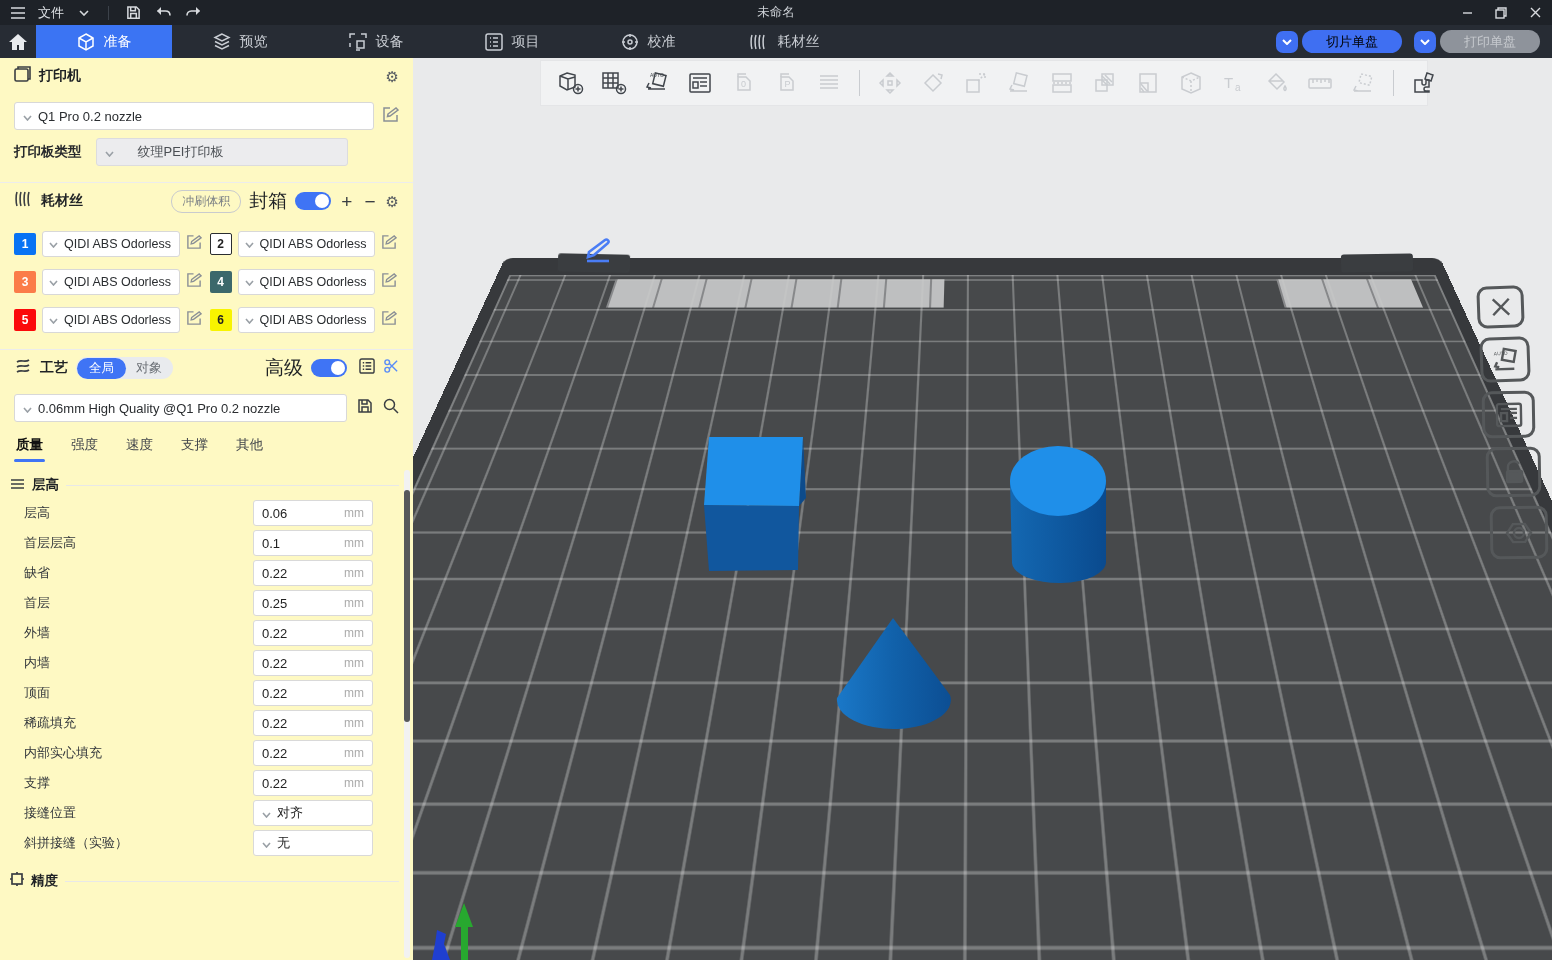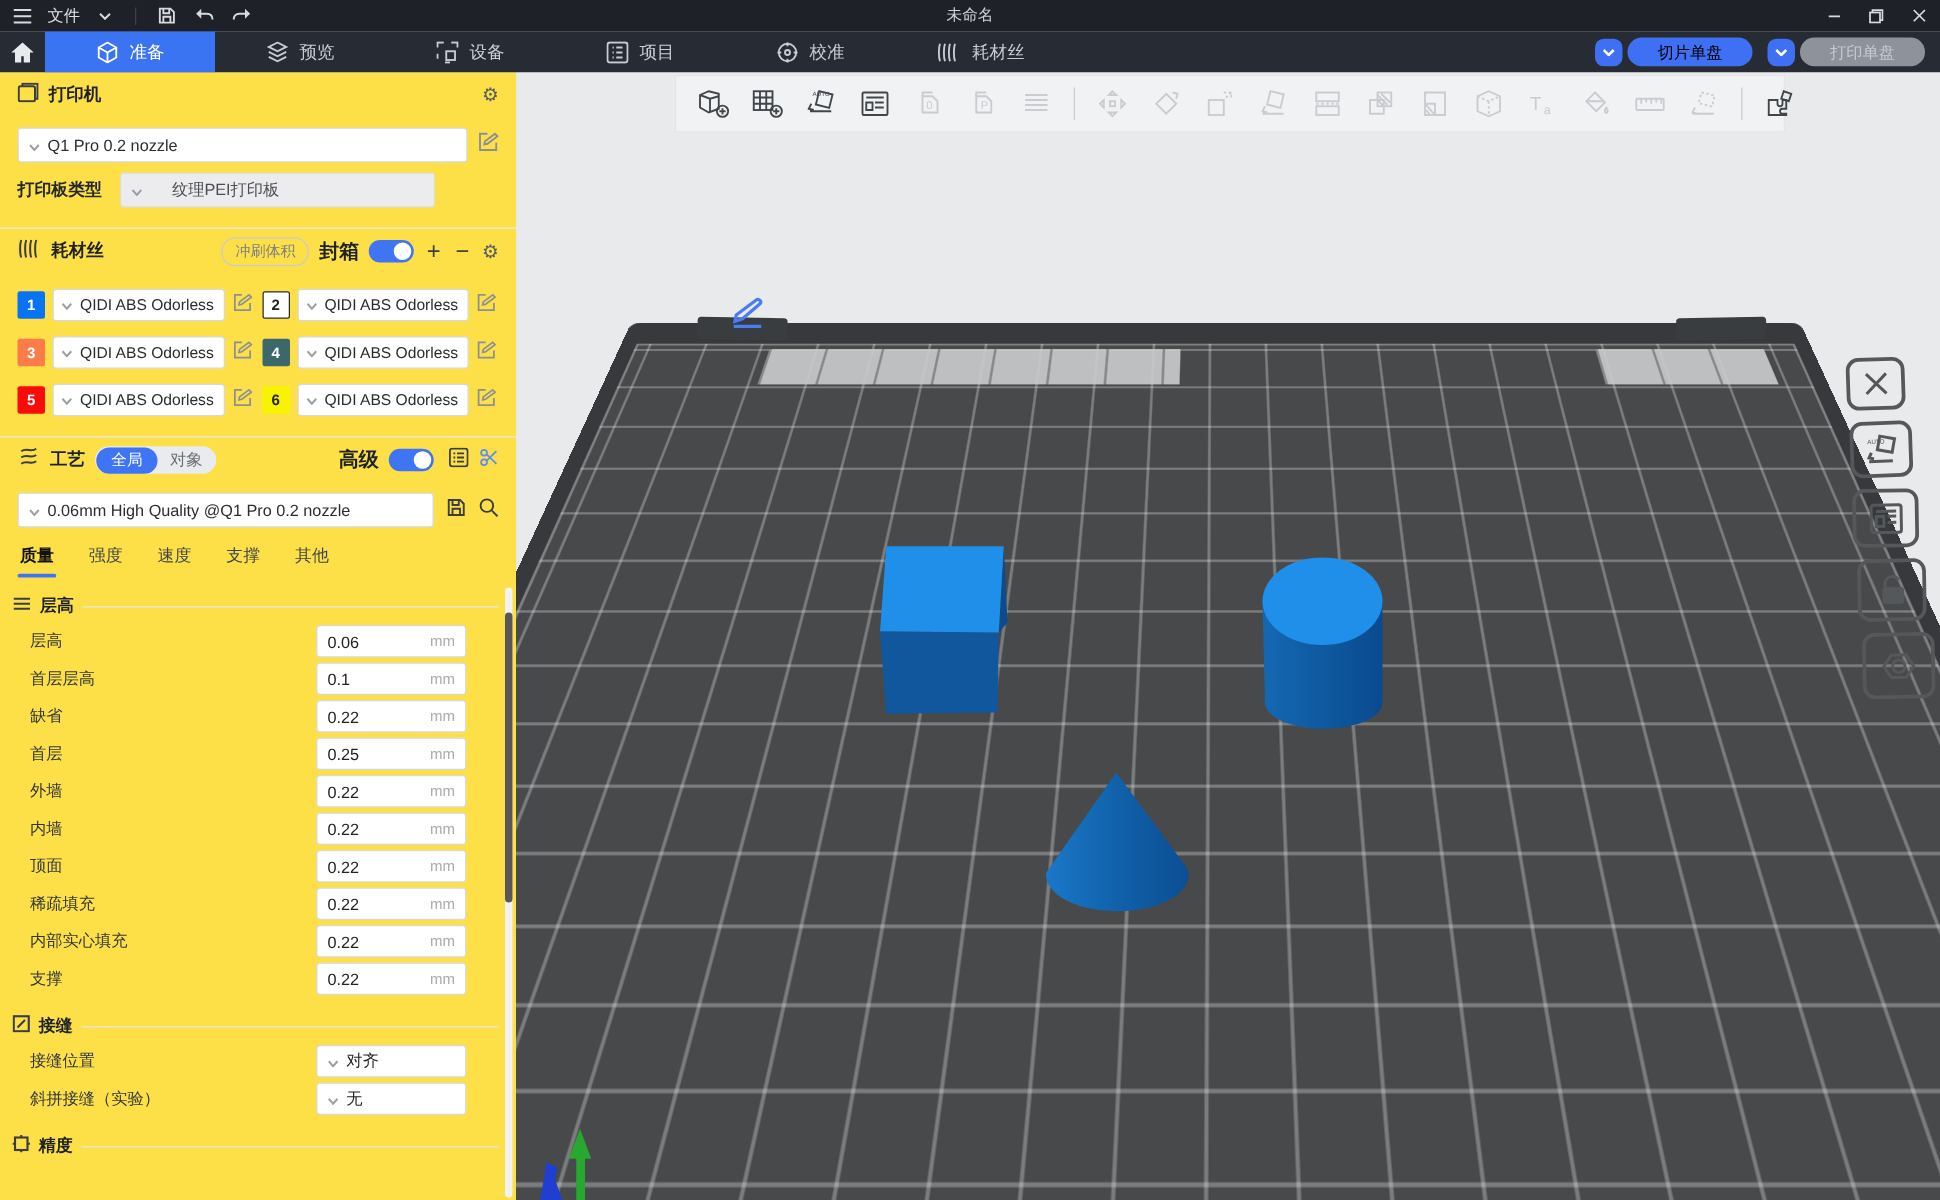--- a/index.html
+++ b/index.html
@@ -26,21 +26,21 @@
   .tb-actions { margin-left:auto; display:flex; align-items:center; gap:12px; padding-right:12px; }
   .act-group { display:flex; align-items:center; gap:4px; }
   .chev-btn { width:22px; height:22px; border-radius:7px; background:#3f6ff2; display:flex; align-items:center; justify-content:center; }
   .chev-btn svg { stroke:#fff; fill:none; stroke-width:2; }
   .pill-btn { height:23px; min-width:100px; border-radius:12px; display:flex; align-items:center; justify-content:center; font-size:13px; padding:0 16px; }
   .pill-blue { background:#3f6ff2; color:#000000; }
   .pill-gray { background:#8e939b; color:#c6c9ce; }
 
   
   .main { display:flex; height:902px; }
-  .sidepanel { width:413px; background:#fde047; position:relative; color:#26282b; flex:none; }
+  .sidepanel { width:413px; background:#fef9c3; position:relative; color:#26282b; flex:none; }
   .viewport { position:relative; flex:1; overflow:hidden; background:#e9eaeb; }
 
   
   .sec-head { display:flex; align-items:center; gap:8px; height:32px; padding:0 14px; margin-top:2px; }
   .sec-head .sh-title { font-size:14px; font-weight:bold; color:#1f2225; }
   .sh-icon svg { stroke:#3a3e43; fill:none; stroke-width:1.6; }
   .sh-spacer { flex:1; }
   .gear { color:#565b61; font-size:15px; line-height:1; }
   .select { height:28px; border:1px solid #d8d8d8; border-radius:3px; background:#fff; display:flex; align-items:center; gap:6px; padding:0 8px; font-size:13px; color:#2a2d30; }
   .select .chev svg { stroke:#9aa0a6; fill:none; stroke-width:1.6; }
@@ -50,21 +50,21 @@
   .printer-row .select { flex:1; }
   .bed-row { display:flex; align-items:center; gap:14px; margin:8px 14px 0; }
   .bed-label { font-size:13.5px; font-weight:bold; color:#26282b; }
   .bed-row .select { width:252px; }
   .divider { height:1px; background:#ececec; margin-top:16px; }
 
   .flush-pill { border:1px solid #c9cbce; border-radius:11px; color:#7a7f85; font-size:12px; padding:2px 10px; }
   .toggle { width:36px; height:18px; border-radius:9px; background:#3f74f5; position:relative; flex:none; }
   .toggle::after { content:''; position:absolute; right:2px; top:2px; width:14px; height:14px; border-radius:50%; background:#fff; }
   .plusminus { font-size:19px; color:#3a3e43; line-height:1; padding:0 2px; }
-  .lbl { font-size:16px; font-weight:bold; color:#1f2225; }
+  .lbl { font-size:19px; font-weight:normal; color:#1f2225; }
 
   .fil-grid { display:grid; grid-template-columns:22px 1fr 18px 22px 1fr 18px; gap:12px 6px; margin:14px 14px 0; align-items:center; }
   .chip { width:22px; height:22px; border-radius:2px; display:flex; align-items:center; justify-content:center; font-size:12px; font-weight:bold; }
   .chip.light { border:1px solid #2a2d30; }
   .fil-sel { height:26px; font-size:12.5px; padding:0 6px; }
 
   .seg { display:flex; align-items:center; background:#e9ebee; border-radius:12px; height:22px; padding:1px; }
   .seg-on { background:#3f74f5; color:#fff; border-radius:11px; font-size:12.5px; padding:2px 12px; }
   .seg-off { color:#6b7076; font-size:13px; padding:2px 10px; }
 
@@ -512,30 +512,20 @@
         </span>
       </div>
       <div class="prow">
         <span class="plabel">支撑</span>
         <span class="pinput">
           <span class="pval">0.22</span>
             <span class="punit">mm</span>
         </span>
       </div>
 
-      <div class="psec-head">
-        <span class="psec-icon">
-          <svg width="14" height="14" viewBox="0 0 14 14">
-              <rect x="1" y="1" width="12" height="12"></rect>
-              <path d="M4 10l6-6"></path>
-            </svg>
-        </span>
-        <span class="pt">接缝</span>
-        <span class="rule"></span>
-      </div>
       <div class="prow">
         <span class="plabel">接缝位置</span>
         <span class="pselect">
           <span class="chev"><svg width="9" height="6" viewBox="0 0 9 6" style="stroke:#9aa0a6;fill:none;stroke-width:1.6">
                 <path d="M1 1l3.5 4L8 1"></path>
               </svg></span>
           <span>对齐</span>
         </span>
       </div>
       <div class="prow">

